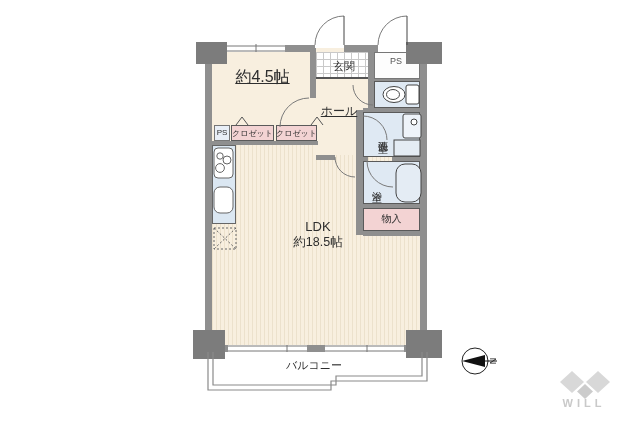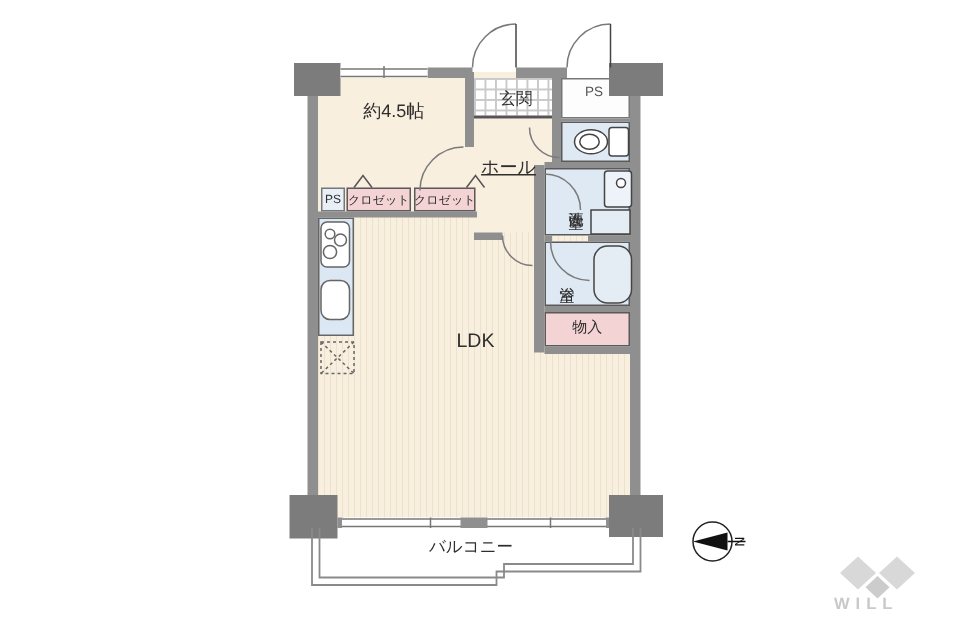--- a/index.html
+++ b/index.html
@@ -15,21 +15,21 @@
     background-image:repeating-linear-gradient(90deg,#ece1cc 0,#ece1cc 1px,transparent 1px,transparent 4px);}
   .floor-water{background:#dfe9f3;border:1px solid #5a5a5a;}
   .floor-pink{background:#f3d3d3;border:1px solid #5a5a5a;}
   .floor-white{background:#fdfdfd;border:1px solid #777;}
   .tile{background:#ffffff;
     background-image:linear-gradient(#c9c9c9 1px,transparent 1px),linear-gradient(90deg,#c9c9c9 1px,transparent 1px);
     background-size:7px 7px;border-bottom:2px solid #555;}
   .lbl{position:absolute;text-align:center;line-height:1.25;white-space:nowrap;}
   .vert{writing-mode:vertical-rl;text-orientation:upright;letter-spacing:1px;}
   svg{position:absolute;left:0;top:0;}
-  .brand{position:absolute;color:#c9c9c9;letter-spacing:4px;font-weight:bold;}
+  .brand{position:absolute;text-align:center;color:#c9c9c9;letter-spacing:4px;font-weight:bold;}
 </style>
 </head>
 <body>
 
 <div id="canvas">
 
   <div class="room floor-ldk" style="left:212px;top:141px;width:208px;height:204px;"></div>
   <div class="room floor-beige" style="left:212px;top:48px;width:158px;height:97px;"></div>
   <div class="room floor-beige" style="left:316px;top:80px;width:52px;height:75px;"></div>
   <div class="room tile" style="left:316px;top:52px;width:55px;height:27px;"></div>
@@ -137,24 +137,25 @@
     </g>
 
     <g>
       <polygon points="572,371 584,382 572,393 560,382" fill="#d8d8d8"></polygon>
       <polygon points="598,371 610,382 598,393 586,382" fill="#d8d8d8"></polygon>
       <polygon points="585,384 593,391.5 585,399 577,391.5" fill="#cccccc"></polygon>
     </g>
   </svg>
 
   <div class="lbl" style="left:220px;top:67px;width:85px;font-size:13px;">
-    <div style="font-size:12px;">約4.5帖</div>
+    <div style="font-size:16px;text-decoration:underline;">約4.5帖</div>
   </div>
-  <div class="lbl" style="left:272px;top:219px;width:90px;font-size:13px;">
+  <div class="lbl" style="left:244px;top:219px;width:90px;font-size:13px;padding-left:29px;">
     <div>LDK</div>
+    <div style="font-size:12.5px;">約18.5帖</div>
   </div>
   <div class="lbl" style="left:319px;top:60px;width:50px;font-size:11px;">玄関</div>
   <div class="lbl" style="left:374px;top:56px;width:44px;font-size:9px;color:#555;">PS</div>
   <div class="lbl" style="left:313px;top:104px;width:52px;font-size:12px;text-decoration:underline;">ホール</div>
   <div class="lbl vert" style="left:376px;top:113px;height:43px;font-size:10px;">洗面室</div>
   <div class="lbl vert" style="left:370px;top:167px;height:34px;font-size:10px;">浴室</div>
   <div class="lbl" style="left:363px;top:213px;width:57px;font-size:10px;">物入</div>
   <div class="lbl" style="left:214px;top:128px;width:16px;font-size:8px;">PS</div>
   <div class="lbl" style="left:231px;top:129px;width:43px;font-size:8px;">クロゼット</div>
   <div class="lbl" style="left:276px;top:129px;width:41px;font-size:8px;">クロゼット</div>

